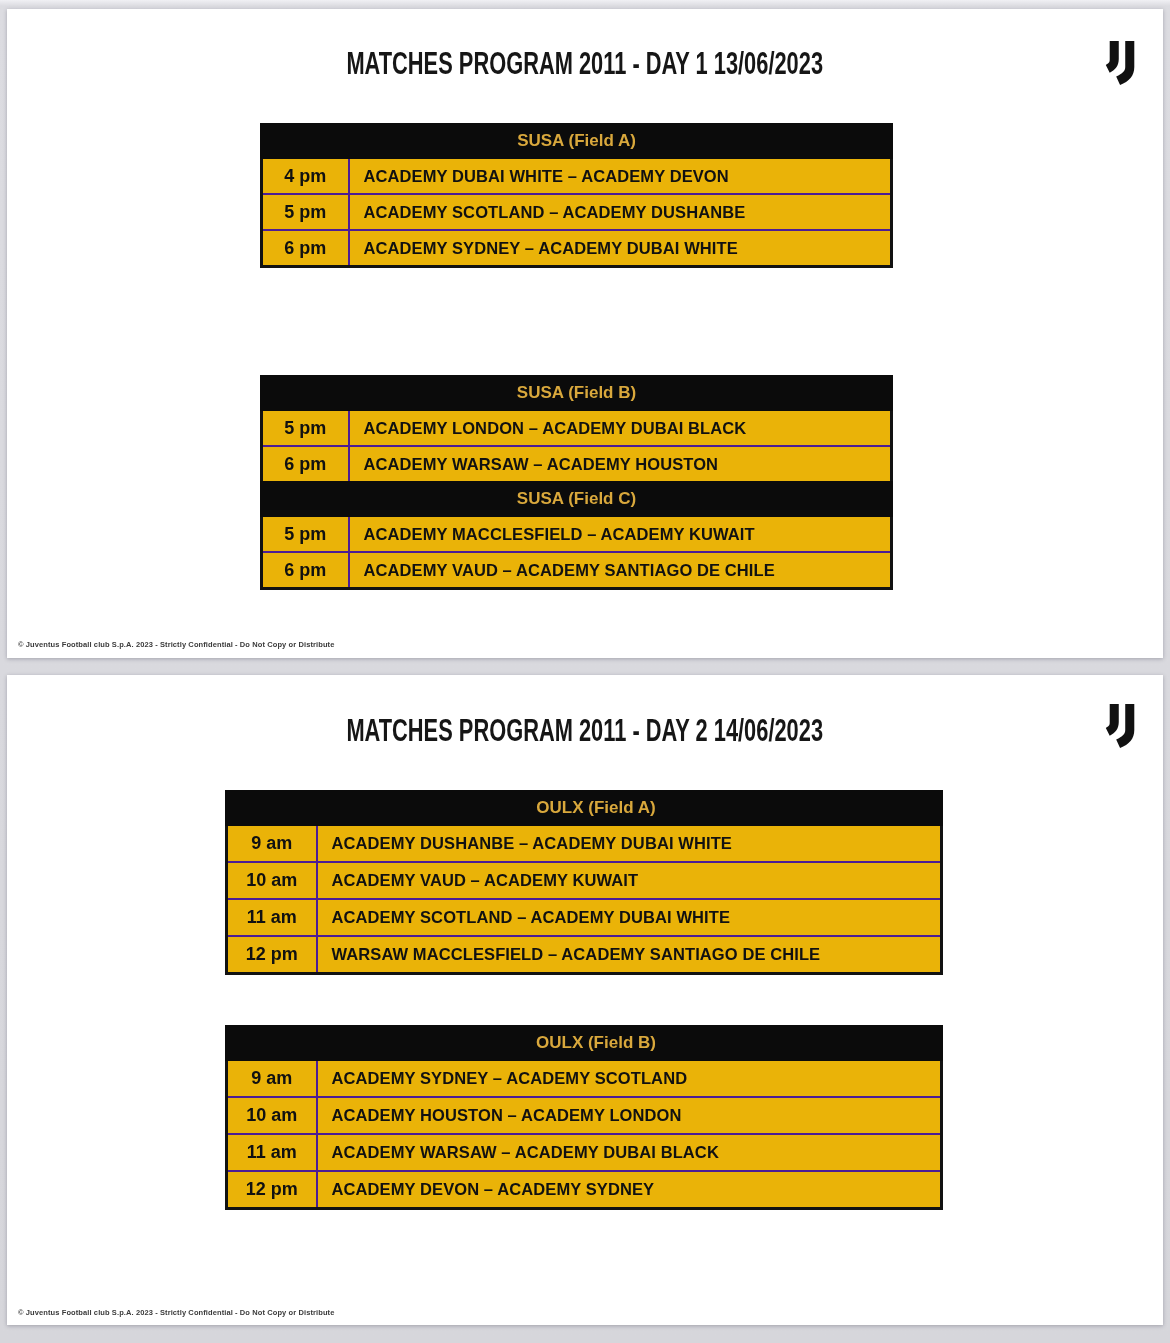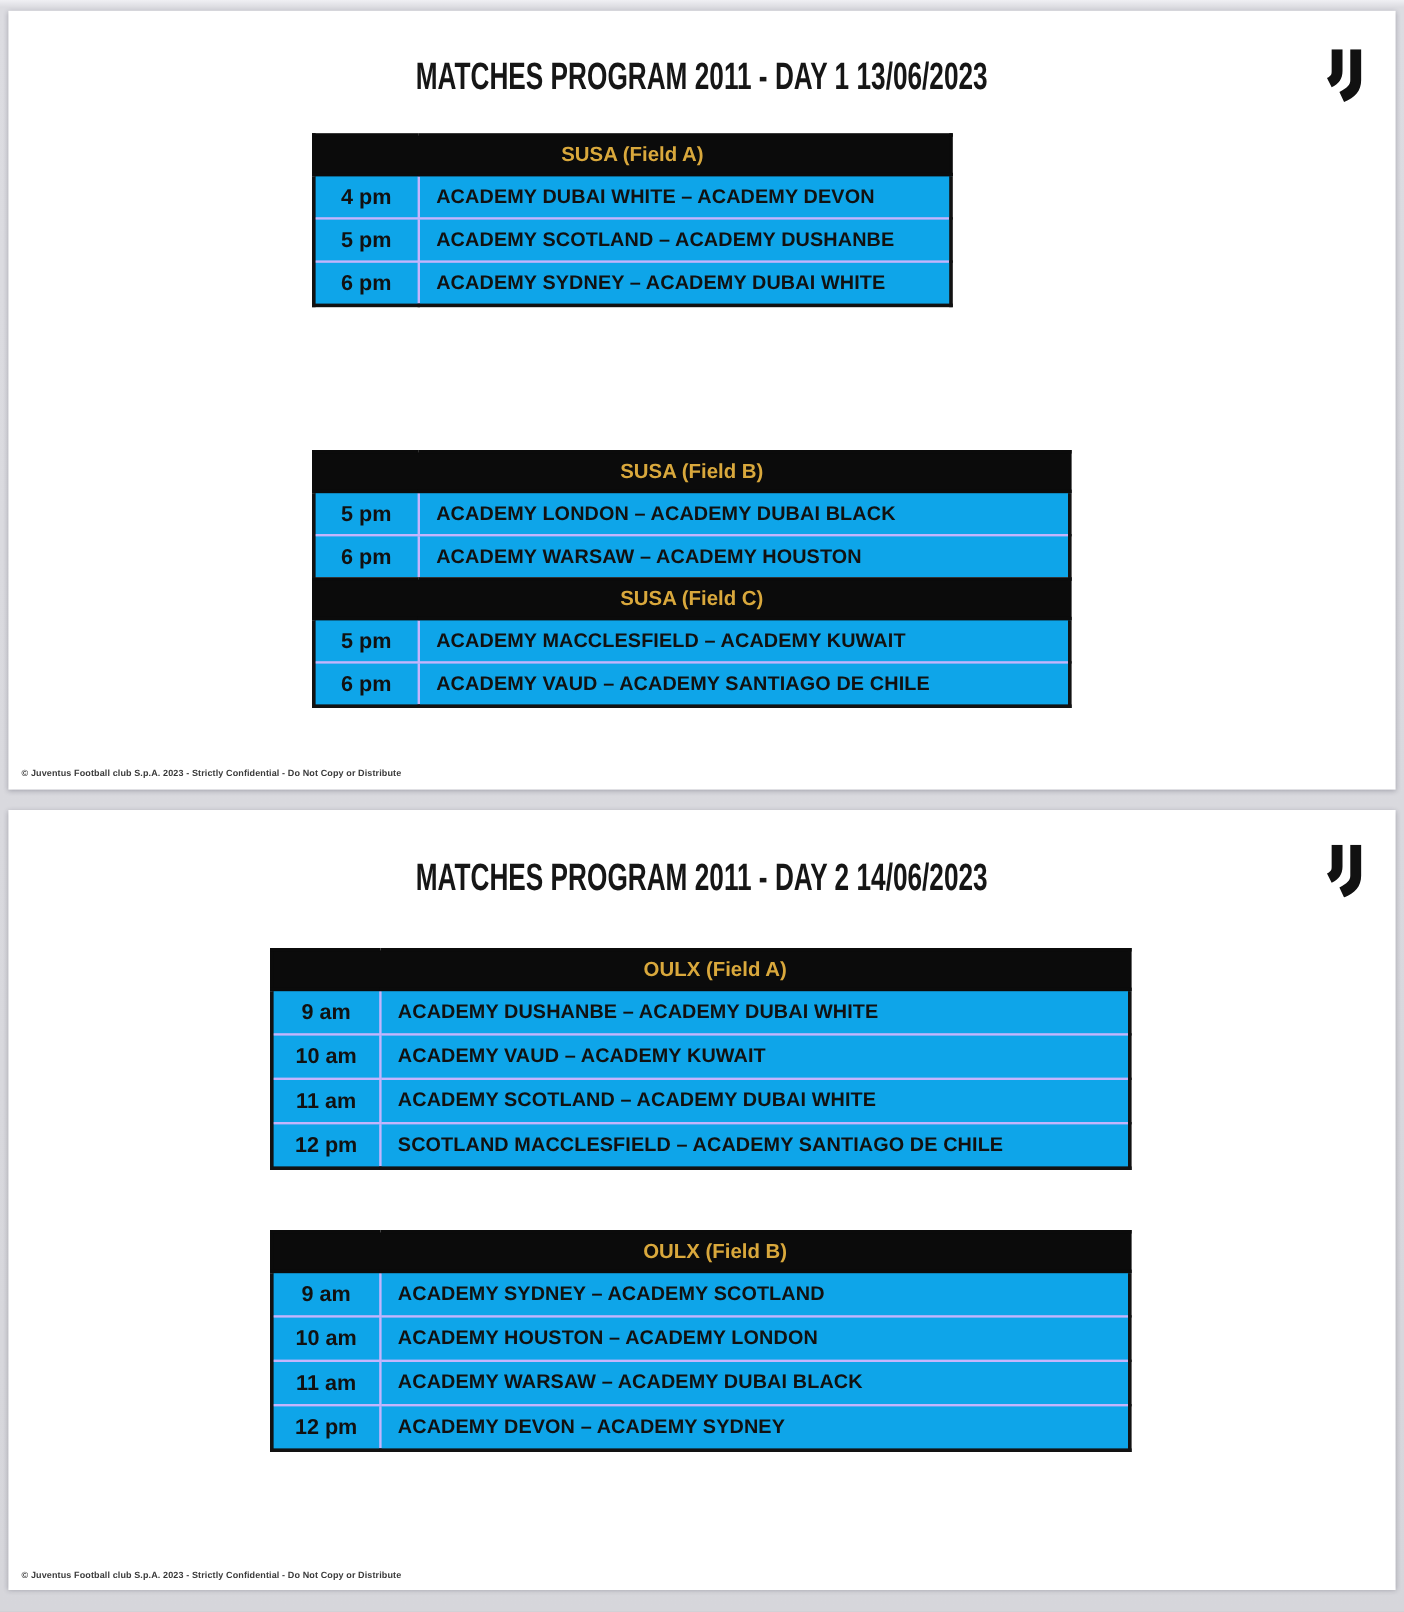--- a/index.html
+++ b/index.html
@@ -57,42 +57,42 @@
   }
   table.sched th{
     background:#0b0b0b;
     border:3px solid #0b0b0b;
     font-size:17px;
     font-weight:bold;
     text-align:center;
     padding:0;
   }
   table.sched td{
-    border:2px solid #c4b5fd;
+    border:2px solid #4c1d95;
     padding:0;
     font-weight:bold;
     color:#111111;
-    background:#0ea5e9;
+    background:#eab308;
   }
   table.sched td.time{
     text-align:center;
     font-size:18px;
   }
   table.sched td.match{
     text-align:left;
     font-size:16.5px;
     padding-left:14px;
     letter-spacing:0.1px;
   }
   .p1 table.sched th{height:30px;}
   .p1 table.sched td{height:34px;}
   .p2 table.sched th{height:30px;padding-left:24px;}
   .p2 table.sched td{height:35px;}
 
-  .p1 .t0{left:253px;top:102px;width:534px;}
+  .p1 .t0{left:253px;top:114px;width:633px;}
   .p1 .t1{left:253px;top:331px;width:633px;margin-top:35px;}
   .p1 .t2{left:253px;top:472px;width:633px;}
   .p1 col.c-time{width:87px;}
 
   .p2 .t0{left:218px;top:115px;width:718px;}
   .p2 .t1{left:218px;top:350px;width:718px;}
   .p2 col.c-time{width:90px;}
 
   .footer-note{
     position:absolute;
@@ -213,21 +213,21 @@
       <tr>
         <td class="time">10 am</td>
         <td class="match">ACADEMY VAUD – ACADEMY KUWAIT</td>
       </tr>
       <tr>
         <td class="time">11 am</td>
         <td class="match">ACADEMY SCOTLAND – ACADEMY DUBAI WHITE</td>
       </tr>
       <tr>
         <td class="time">12 pm</td>
-        <td class="match">SCOTLAND MACCLESFIELD – ACADEMY SANTIAGO DE CHILE</td>
+        <td class="match">WARSAW MACCLESFIELD – ACADEMY SANTIAGO DE CHILE</td>
       </tr>
     </tbody>
       </table>
 
     <table class="sched t1">
       <colgroup>
           <col class="c-time">
           <col>
         </colgroup>
       <tbody>

